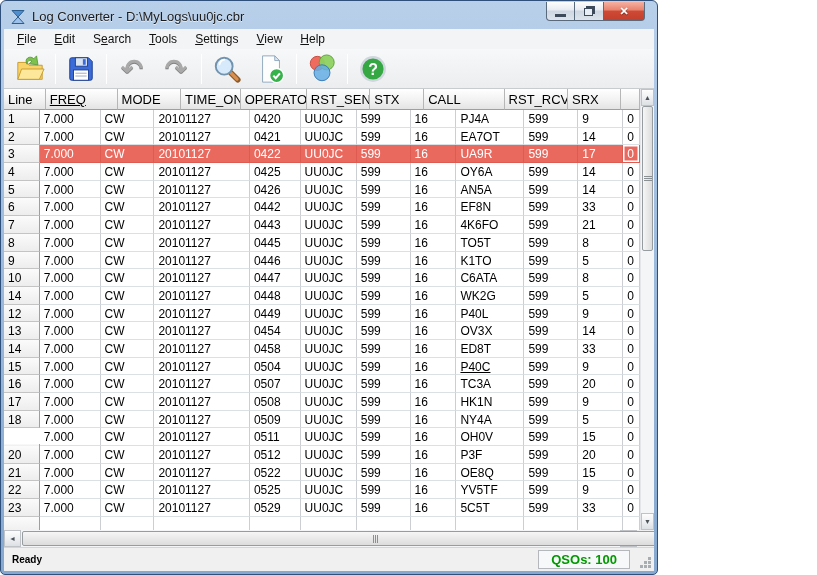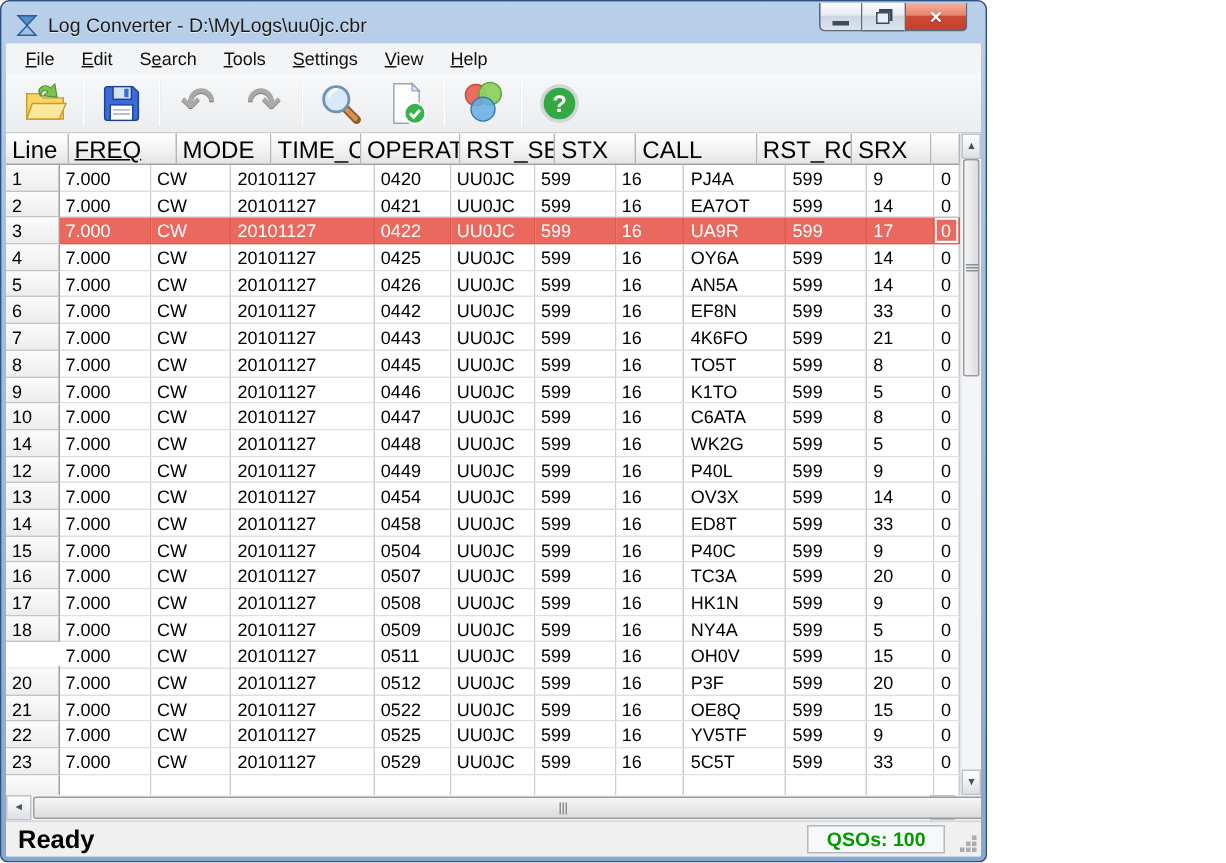--- a/index.html
+++ b/index.html
@@ -36,21 +36,21 @@
             display:flex; align-items:center; padding:0 4px; }
   .tbtn{ width:44px; height:36px; display:flex; align-items:center; justify-content:center; background:transparent; border:none; }
   .tsep{ width:1px; height:30px; background:#c3c6c9; border-right:1px solid #fff; margin:0 3px; }
   .arrow-glyph{ font-family:"DejaVu Sans", sans-serif; font-size:27px; line-height:30px; color:#a9a9a9;
                 text-shadow:0 1px 0 #7e7e7e; font-weight:bold; }
   
   .gridwrap{ height:441px; display:flex; background:#fff; }
   .viewport{ width:792px; overflow:hidden; }
   .thead{ display:flex; height:21px; }
   .th{ background:linear-gradient(#ffffff,#f2f2f2 55%,#e4e4e4); border-right:1px solid #b6b6b6; border-bottom:1px solid #9f9f9f;
-       font-size:16px; color:#000; padding:3px 0 0 4px; overflow:hidden; white-space:nowrap; }
+       font-size:13px; color:#000; padding:3px 0 0 4px; overflow:hidden; white-space:nowrap; }
   .tr{ display:flex; height:17.7px; }
   .td{ font-size:12px; color:#000; padding:2px 0 0 4px; border-right:1px solid #cbcfd3; border-bottom:1px solid #dbe0e5;
        overflow:hidden; white-space:nowrap; background:#fff; }
   .td.line{ background:linear-gradient(#fbfbfb,#ededed); border-right:1px solid #9f9f9f; border-bottom:1px solid #c4c4c4; }
   .td.sel{ background:#e9695f; color:#fff; border-right-color:#dd5b51; border-bottom-color:#dd5b51; }
   .td.focused{ box-shadow:inset 0 0 0 1.5px #ffffff; }
   
   .vscroll{ width:17px; background:#f3f5f7; border-left:1px solid #e3e5e8; display:flex; flex-direction:column; }
   .sbtn{ flex:0 0 17px; background:linear-gradient(#fdfdfd,#eef0f2 50%,#dde0e4); border:1px solid #bfc3c7;
          display:flex; align-items:center; justify-content:center; font-size:7px; color:#4d5257; }
@@ -61,21 +61,21 @@
   .vgrip::after{ content:""; position:absolute; left:0; right:0; top:1px; border-top:1px solid #8a8f94; }
   .hscrollrow{ height:17px; display:flex; background:#f3f5f7; }
   .htrack{ flex:1; position:relative; }
   .hthumb{ position:absolute; left:1px; top:1px; bottom:1px; width:706px; border:1px solid #979ca1; border-radius:2px;
            background:linear-gradient(#f6f6f6,#dcdcdc); display:flex; align-items:center; justify-content:center; }
   .hgrip{ width:5px; height:8px; border-left:1px solid #8a8f94; border-right:1px solid #8a8f94; position:relative; }
   .hgrip::after{ content:""; position:absolute; top:0; bottom:0; left:1px; border-left:1px solid #8a8f94; }
   .corner{ width:17px; background:#f0f0f0; }
   
   .statusbar{ height:24px; background:#f0f0f0; border-top:1px solid #d3d6d9; display:flex; align-items:center; padding:0 8px; position:relative; }
-  .status-ready{ font-size:17px; font-weight:bold; color:#000; }
+  .status-ready{ font-size:10px; font-weight:bold; color:#000; }
   .qso-panel{ margin-left:auto; margin-right:16px; border:1px solid #b4b8bc; background:#f7f8f9; padding:1px 12px;
               font-size:13px; font-weight:bold; color:#009a00; }
   .grip{ position:absolute; right:3px; bottom:3px; width:3px; height:3px; background:#a8adb2;
          box-shadow:-4px 0 0 #a8adb2,-8px 0 0 #a8adb2,0 -4px 0 #a8adb2,-4px -4px 0 #a8adb2,0 -8px 0 #a8adb2; }
 </style>
 </head>
 <body>
 
 <div class="window">
 
@@ -384,21 +384,21 @@
             </div>
             <div class="tr">
               <div class="td line" style="width: 44px;">15</div>
               <div class="td" style="width: 76px;">7.000</div>
               <div class="td" style="width: 67px;">CW</div>
               <div class="td" style="width: 120px;">20101127</div>
               <div class="td" style="width: 63px;">0504</div>
               <div class="td" style="width: 70px;">UU0JC</div>
               <div class="td" style="width: 67px;">599</div>
               <div class="td" style="width: 57px;">16</div>
-              <div class="td" style="width: 85px;">P40C</div>
+              <div class="td" style="width: 85px; text-decoration: underline;">P40C</div>
               <div class="td" style="width: 67px;">599</div>
               <div class="td" style="width: 56px;">9</div>
               <div class="td" style="width: 20px;">0</div>
             </div>
             <div class="tr">
               <div class="td line" style="width: 44px;">16</div>
               <div class="td" style="width: 76px;">7.000</div>
               <div class="td" style="width: 67px;">CW</div>
               <div class="td" style="width: 120px;">20101127</div>
               <div class="td" style="width: 63px;">0507</div>

